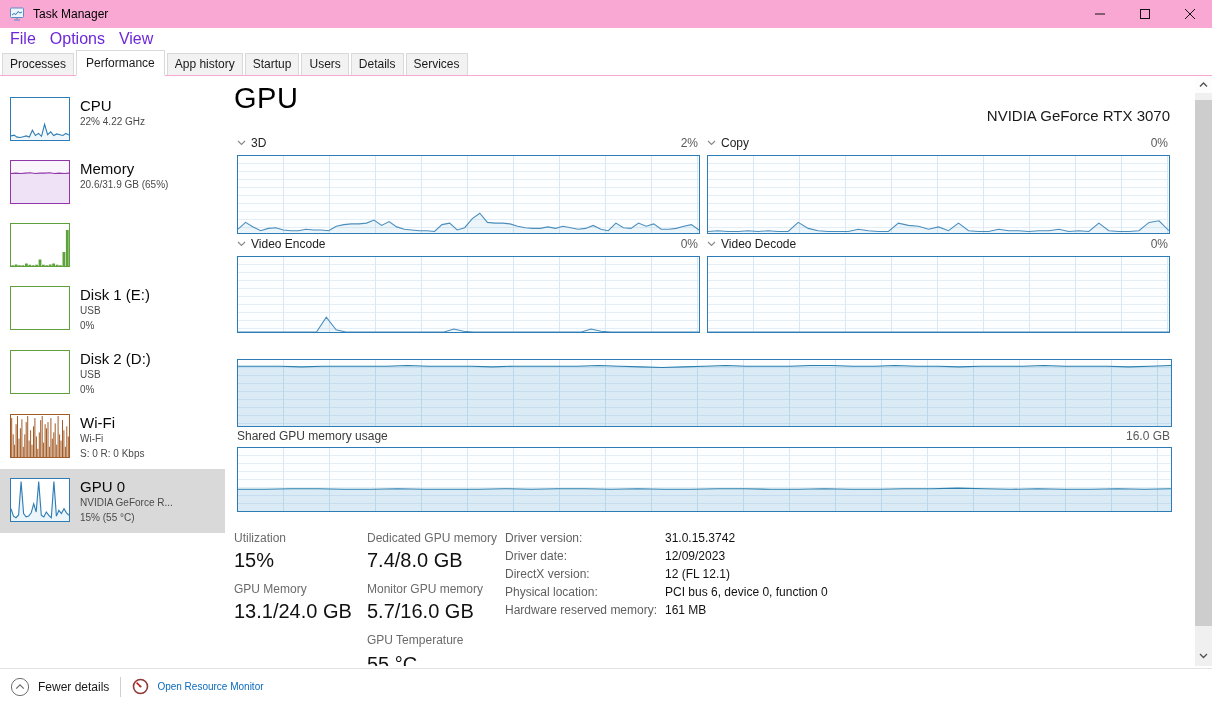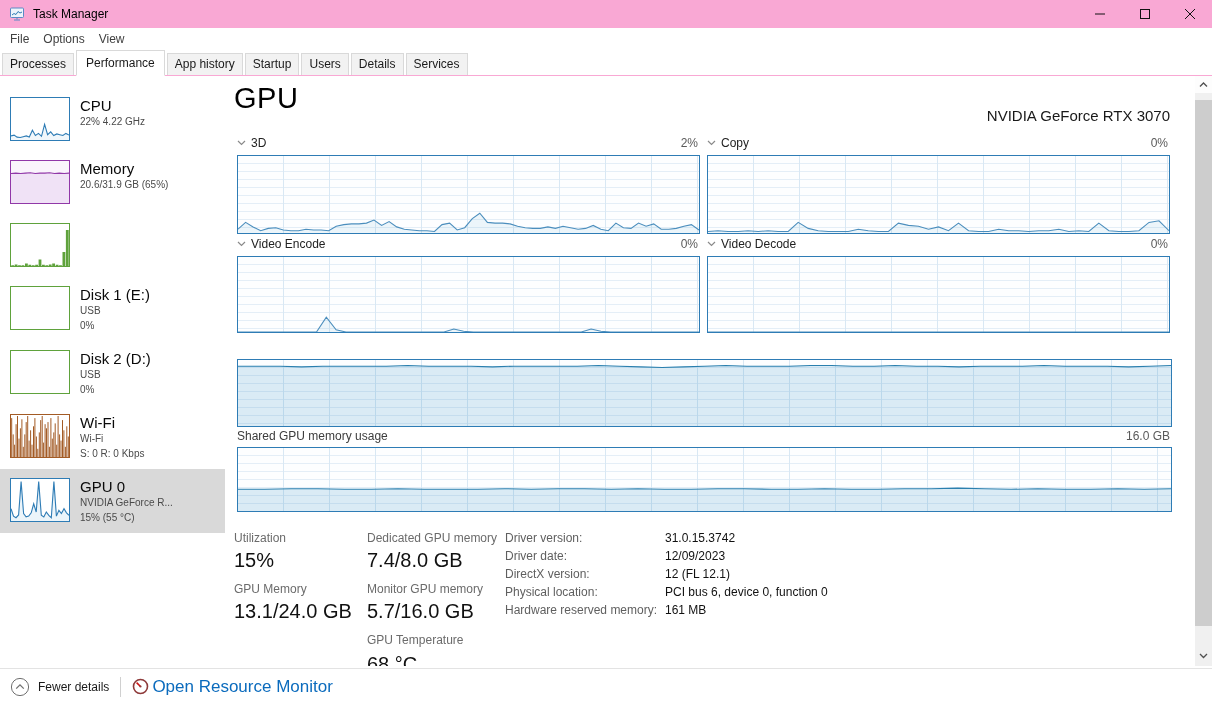--- a/index.html
+++ b/index.html
@@ -3,21 +3,21 @@
 <meta charset="utf-8">
 <style>
   html,body{margin:0;padding:0;}
   body{width:1212px;height:704px;background:#fff;font-family:"Liberation Sans",sans-serif;color:#1a1a1a;position:relative;overflow:hidden;-webkit-font-smoothing:antialiased;}
   .titlebar{position:absolute;top:0;left:0;right:0;height:28px;display:flex;align-items:center;background:#f9a8d4;}
   .appicon{margin:0 8px 0 9px;display:flex;}
   .wtitle{font-size:12px;color:#000;}
   .wincontrols{margin-left:auto;display:flex;height:28px;}
   .wc{width:45px;height:28px;display:flex;align-items:center;justify-content:center;font-size:11px;color:#111;cursor:default;}
   .menubar{position:absolute;top:28px;left:0;right:0;height:22px;display:flex;align-items:center;padding-left:5px;background:#fff;}
-  .menuitem{font-size:12px;padding:2px 9px 3px 5px;color:#404040;}
+  .menuitem{font-size:16px;padding:2px 9px 3px 5px;color:#6d28d9;}
   .tabs{position:absolute;top:50px;left:0;right:0;height:25px;display:flex;align-items:flex-end;padding-left:2px;border-bottom:1px solid #f9a8d4;background:#fff;}
   .tab{font-size:12px;padding:3px 7px 4px;border:1px solid #d9d9d9;border-bottom:none;background:#f2f2f2;margin-right:2px;color:#1a1a1a;white-space:nowrap;}
   .tab.active{background:#fff;padding:5px 9px 5px;margin-bottom:-1px;position:relative;z-index:2;border-bottom:1px solid #fff;}
   .content{position:absolute;top:76px;left:0;right:0;height:592px;background:#fff;}
   
   .sidebar{position:absolute;top:12px;left:0;width:225px;}
   .srow{display:flex;align-items:flex-start;padding:9px 0 8px 10px;min-height:46px;}
   .srow.selected{background:#d9d9d9;}
   .thumb{width:58px;height:42px;border:1px solid #999;background:#fff;position:relative;overflow:hidden;flex:none;}
   .b-blue{border-color:#2e7cb5;}
@@ -49,21 +49,21 @@
   
   .scrollbar{position:absolute;top:0px;right:0;width:17px;height:590px;background:#f0f0f0;}
   .sb-btn{position:absolute;left:0;width:17px;height:17px;background:#fdfdfd;display:flex;align-items:center;justify-content:center;}
   .sb-btn.up{top:0;}
   .sb-btn.down{bottom:2px;background:#f0f0f0;}
   .sb-thumb{position:absolute;left:0;top:24px;width:17px;height:526px;background:#cdcdcd;}
   
   .footer{position:absolute;top:668px;left:0;right:0;bottom:0;border-top:1px solid #e3e3e3;display:flex;align-items:center;padding-left:10px;}
   .fewer{display:flex;align-items:center;gap:8px;font-size:12px;color:#1a1a1a;}
   .fdiv{width:1px;height:20px;background:#d0d0d0;margin:0 11px;}
-  .resmon{display:flex;align-items:center;gap:3px;font-size:17px;color:#0b6bbd;}
+  .resmon{display:flex;align-items:center;gap:8px;font-size:10px;color:#0b6bbd;}
 </style>
 </head>
 <body>
 
 <div>
 
   <div class="titlebar">
     <span class="appicon">
       <svg width="16" height="16" viewBox="0 0 16 16">
         <rect x="1.5" y="2" width="13" height="9.5" rx="1" fill="#eef4fb" stroke="#5b8ac5" stroke-width="1"></rect>
@@ -265,21 +265,21 @@
       <div class="sl" style="top:455px;left:1px;">Utilization</div>
       <div class="sv" style="top:473px;left:1px;">15%</div>
       <div class="sl" style="top:506px;left:1px;">GPU Memory</div>
       <div class="sv" style="top:524px;left:1px;">13.1/24.0 GB</div>
 
       <div class="sl" style="top:455px;left:134px;">Dedicated GPU memory</div>
       <div class="sv" style="top:473px;left:134px;">7.4/8.0 GB</div>
       <div class="sl" style="top:506px;left:134px;">Monitor GPU memory</div>
       <div class="sv" style="top:524px;left:134px;">5.7/16.0 GB</div>
       <div class="sl" style="top:557px;left:134px;">GPU Temperature</div>
-      <div class="sv" style="top:577px;left:134px;">68 °C</div>
+      <div class="sv" style="top:577px;left:134px;">55 °C</div>
 
       <div class="dl" style="top:455px;left:272px;">Driver version:</div>
       <div class="dv" style="top:455px;left:432px;">31.0.15.3742</div>
       <div class="dl" style="top:473px;left:272px;">Driver date:</div>
       <div class="dv" style="top:473px;left:432px;">12/09/2023</div>
       <div class="dl" style="top:491px;left:272px;">DirectX version:</div>
       <div class="dv" style="top:491px;left:432px;">12 (FL 12.1)</div>
       <div class="dl" style="top:509px;left:272px;">Physical location:</div>
       <div class="dv" style="top:509px;left:432px;">PCI bus 6, device 0, function 0</div>
       <div class="dl" style="top:527px;left:272px;">Hardware reserved memory:</div>

